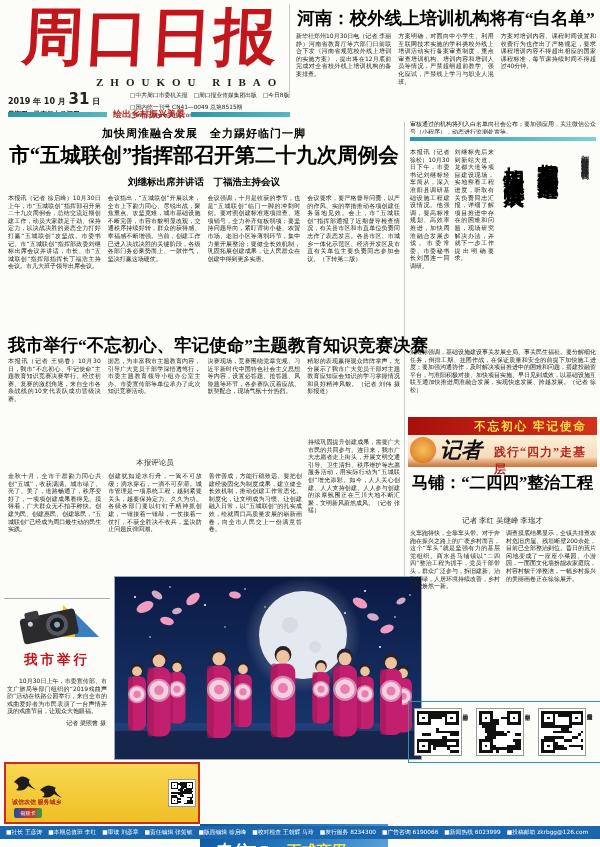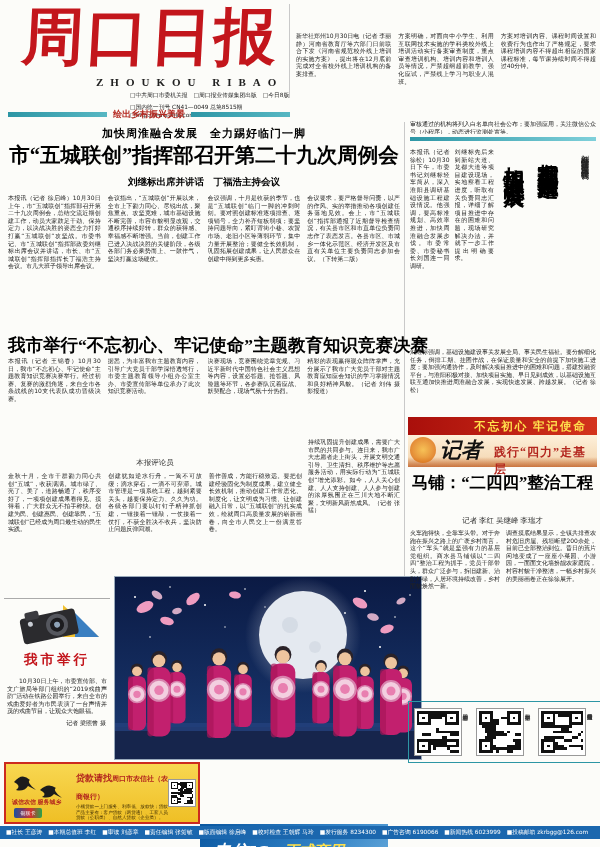--- a/index.html
+++ b/index.html
@@ -41,26 +41,35 @@
 
 <div id="paper">
 
   <div class="abs" style="left:22px;top:6px;width:270px;height:74px;">
     <div class="masthead-title">周口日报</div>
   </div>
   <div class="abs pinyin" style="left:96px;top:76px;">ZHOUKOU RIBAO</div>
 
   <div class="abs rule" style="left:289px;top:4px;width:1px;height:94px;"></div>
 
+  <div class="abs hl center" style="left:296px;top:6px;width:300px;font-size:17.5px;">河南：校外线上培训机构将有“白名单”</div>
   <div class="abs cols" style="left:296px;top:32px;width:300px;height:58px;">
     <div class="col">新华社郑州10月30日电（记者 李丽静）河南省教育厅等六部门日前联合下发《河南省规范校外线上培训的实施方案》，提出将在12月底前完成对全省校外线上培训机构的备案排查。</div>
     <div class="col">方案明确，对面向中小学生、利用互联网技术实施的学科类校外线上培训活动实行备案审查制度，重点审查培训机构、培训内容和培训人员等情况，严禁超纲超前教学、强化应试，严禁线上学习与职业人混班。</div>
     <div class="col">方案对培训内容、课程时间设置和收费行为也作出了严格规定，要求课程培训内容不得超出相应的国家课程标准，每节课持续时间不得超过40分钟。</div>
   </div>
 
+  <div class="abs" style="left:8px;top:90px;width:120px;">
+    <div class="dateline" style="font-weight:bold;font-size:8px;">
+      <span>2019 年 10 月</span>
+      <span style="font-size:15px;font-weight:bold;">31</span>
+      <span>日</span>
+    </div>
+    <div class="dateline" style="font-weight:bold;font-size:6.5px;margin-top:2px;">星期四　己亥年十月初四</div>
+  </div>
   <div class="abs" style="left:130px;top:91px;width:160px;">
     <div class="dateline" style="font-size:5.8px;">□中共周口市委机关报　□周口报业传媒集团出版　□今日8版</div>
     <div class="dateline" style="font-size:5.8px;margin-top:3px;">□国内统一刊号 CN41—0049 总第8515期　□http://www.zhld.com</div>
   </div>
 
   <div class="abs" style="left:8px;top:108px;width:282px;display:flex;align-items:center;gap:6px;">
     <div class="grade-bar"></div>
     <div style="font-size:9px;font-weight:bold;color:#b3261e;white-space:nowrap;">绘出乡村振兴美景</div>
     <div class="grade-bar"></div>
   </div>
@@ -908,26 +917,20 @@
   <div class="abs ad" style="left:4px;top:762px;width:192px;height:58px;border:2px solid #cc2a1f;background:linear-gradient(180deg,#f8d751,#efbf25);">
     <svg class="abs" style="left:4px;top:6px;" width="60" height="30" viewBox="0 0 60 30">
       <path d="M4 12 Q12 2 20 10 Q16 12 26 20 L18 16 Q14 22 6 20 Q12 16 4 12" fill="#1c1c1c"></path>
       <path d="M30 20 Q38 12 46 18 Q42 20 52 28 L44 24 Q40 29 32 27 Q38 24 30 20" fill="#1c1c1c"></path>
     </svg>
     <div class="abs" style="left:6px;top:34px;font-size:6px;font-weight:bold;color:#b3261e;">
       <span>诚信农信</span>
       <span>服务城乡</span>
     </div>
     <div class="abs" style="left:8px;top:44px;width:28px;height:10px;background:linear-gradient(90deg,#1a4fa0,#d0312d 60%,#2aa24a);border-radius:2px;color:#fff;font-size:5px;text-align:center;line-height:10px;font-family:'DejaVu Sans',sans-serif;">银联卡</div>
-    <div class="abs" style="left:70px;top:3px;width:96px;">
-      <span style="font-size:9px;font-weight:bold;color:#b3261e;">贷款请找</span><span style="font-size:7px;font-weight:bold;color:#b3261e;">周口市农信社（农商银行）</span>
-      <div style="font-size:4.6px;line-height:5.6px;color:#402f05;margin-top:1px;font-family:'DejaVu Sans',sans-serif;">小额贷款一上门服务、利率低、放款快；贷款产品主要有：客户贷款（两贷通）、工薪人员贷款（公职类）、自然人贷款（企业类）。</div>
-      <div style="font-size:5.2px;font-weight:bold;color:#1c1c1c;margin-top:2px;font-family:'DejaVu Sans',sans-serif;">李经理 13526254169　张经理 15538863129</div>
-      
-    </div>
     <div class="qr abs" style="right:3px;top:16px;width:22px;height:22px;">
         <i style="grid-area:1/1;"></i>
         <i style="grid-area:1/2;"></i>
         <i style="grid-area:1/3;"></i>
         <i style="grid-area:1/4;"></i>
         <i style="grid-area:1/5;"></i>
         <i style="grid-area:1/6;opacity:0;"></i>
         <i style="grid-area:1/7;"></i>
         <i style="grid-area:1/8;"></i>
         <i style="grid-area:1/9;"></i>

